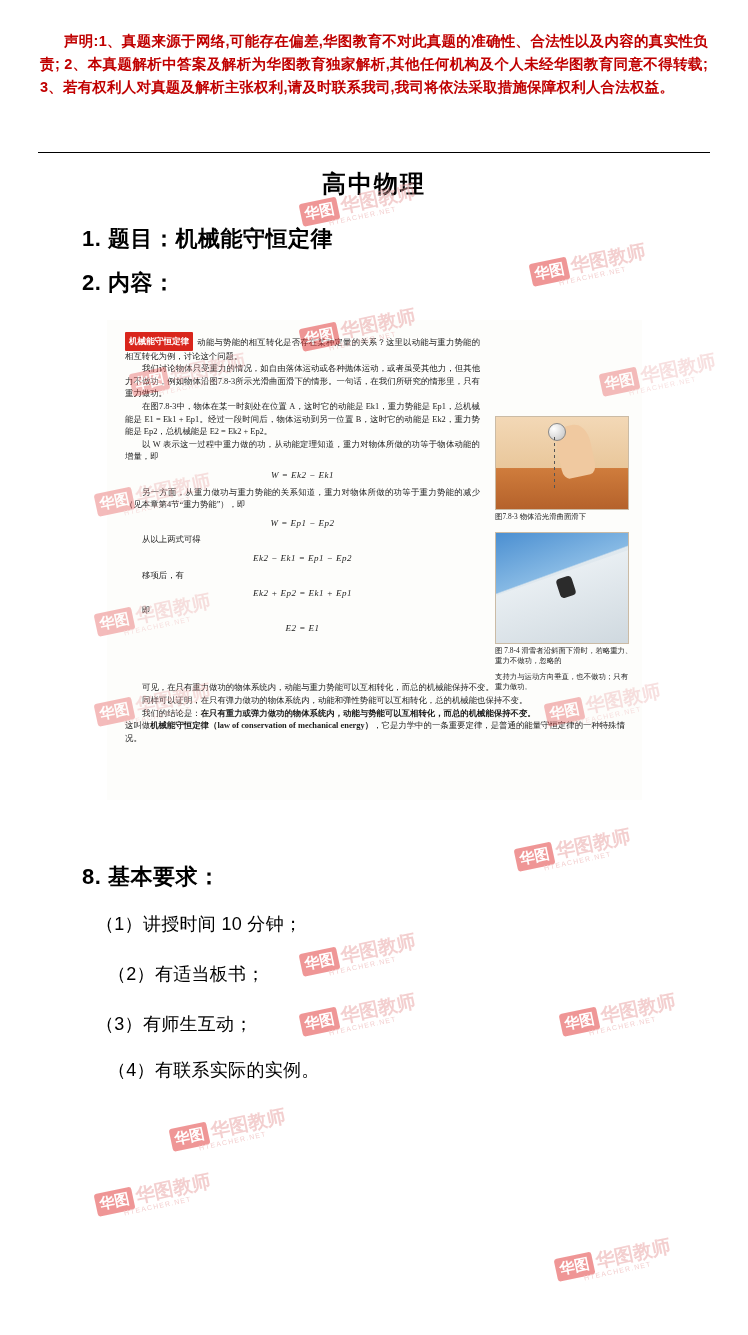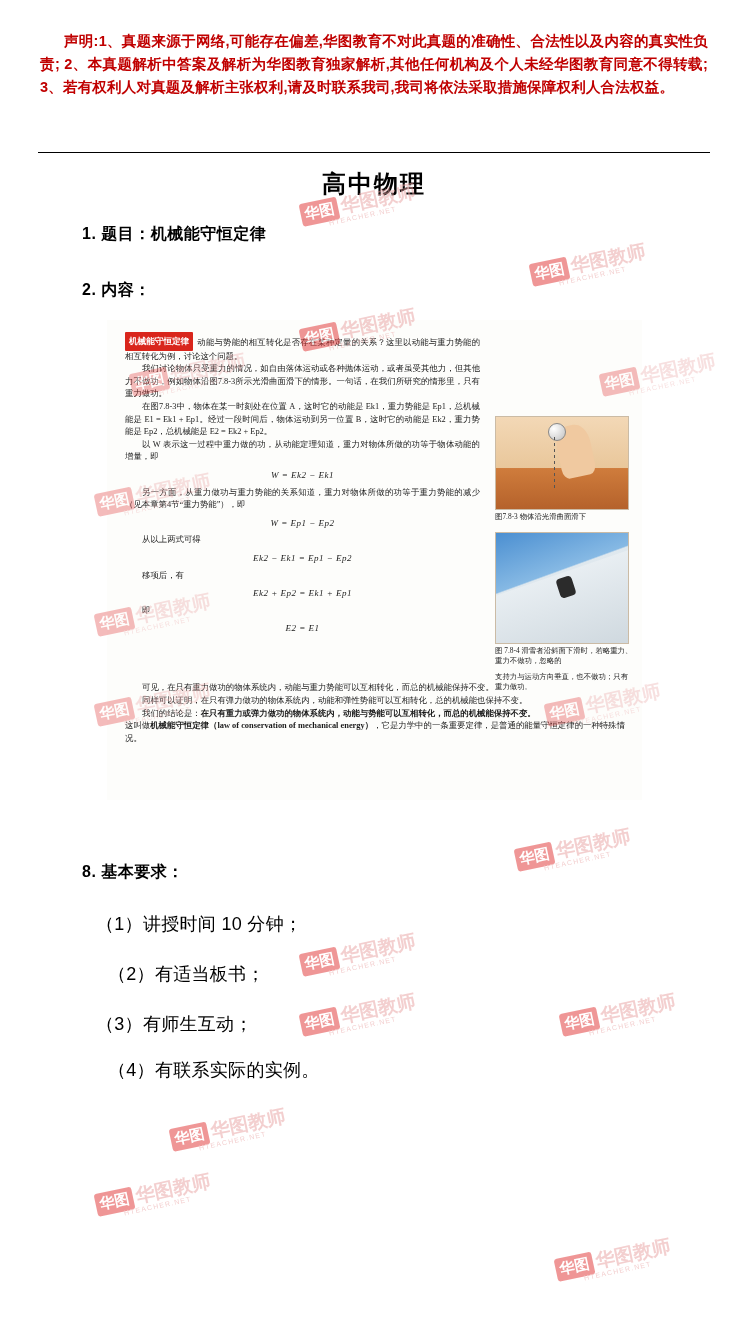--- a/index.html
+++ b/index.html
@@ -52,25 +52,25 @@
     font-size: 24px;
     font-weight: bold;
     letter-spacing: 2px;
   }
 
   
   .sec {
     position: absolute;
     font-family: "Liberation Sans", sans-serif;
     font-weight: bold;
-    font-size: 16px;
+    font-size: 22px;
     letter-spacing: 0.5px;
   }
   .sec-topic { left: 82px; top: 224px; }
-  .sec-content { left: 82px; top: 280px; }
+  .sec-content { left: 82px; top: 268px; }
   .sec-require { left: 82px; top: 862px; }
 
   .req-item {
     position: absolute;
     left: 96px;
     font-family: "Liberation Sans", sans-serif;
     font-size: 18px;
     letter-spacing: 0.3px;
   }
   .req-1 { top: 912px; }

